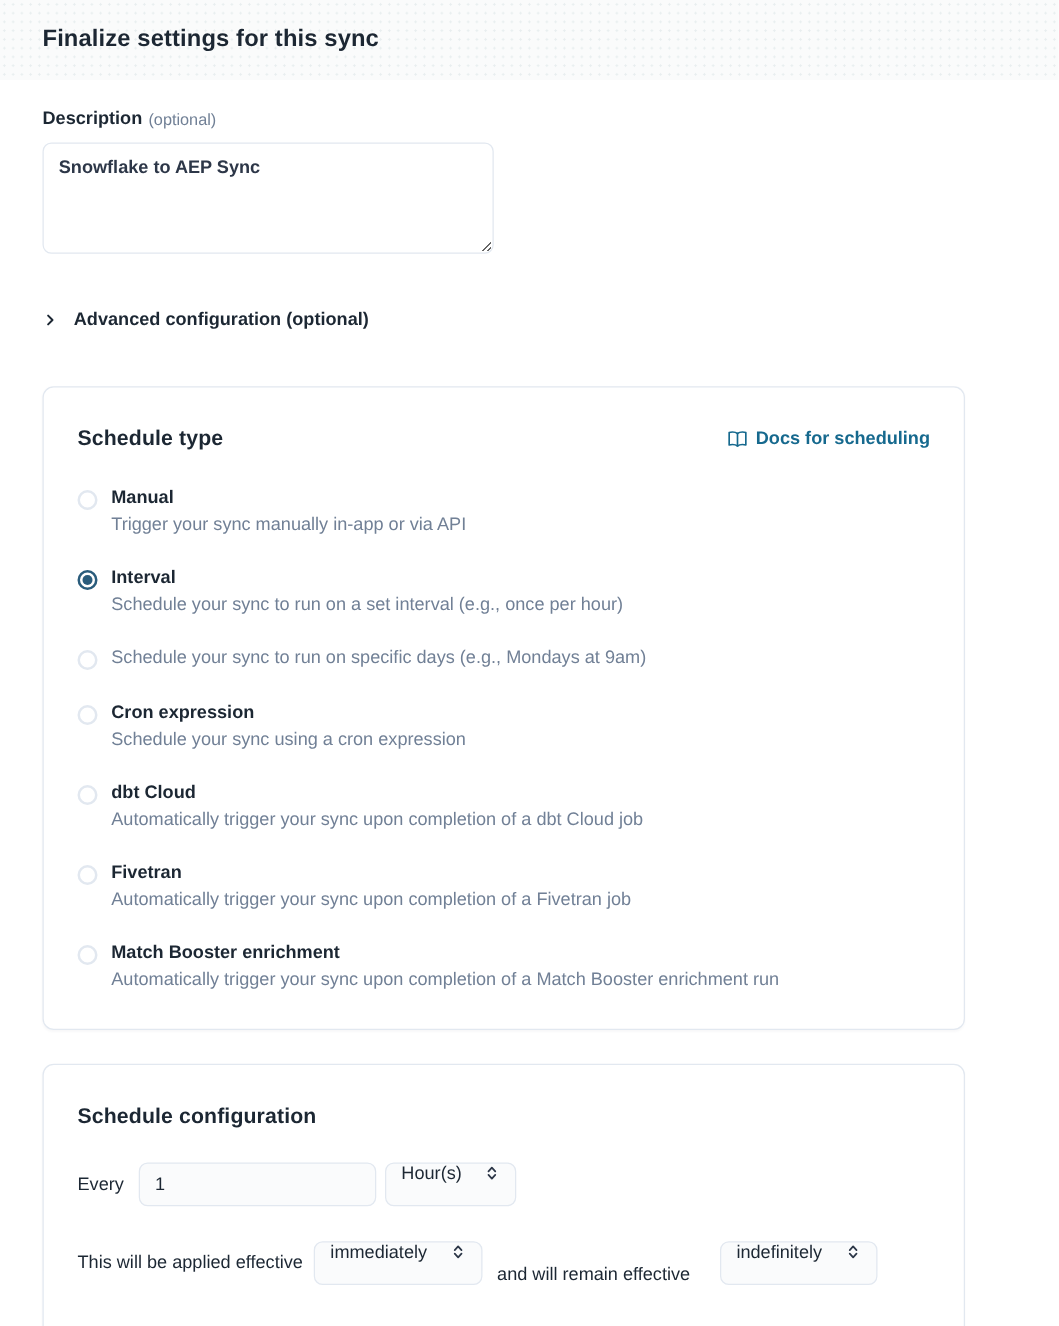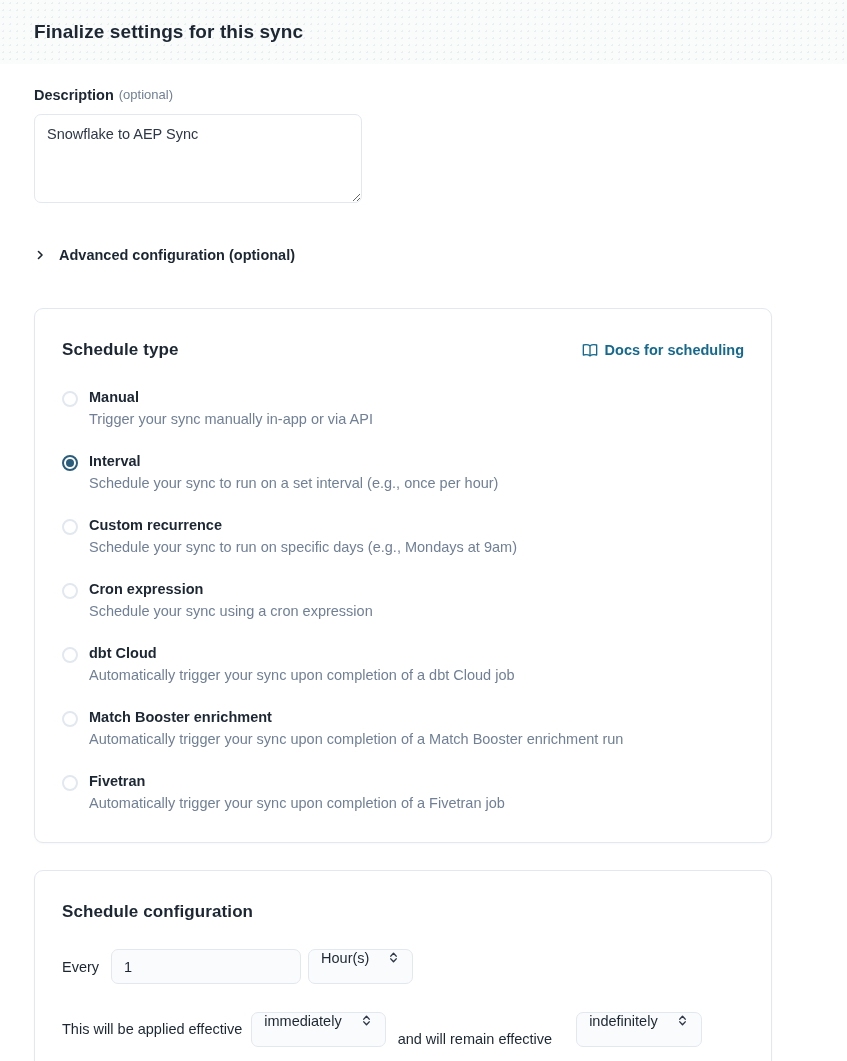--- a/index.html
+++ b/index.html
@@ -22,37 +22,38 @@
   }
   .page-header h1 {
     font-size: 19px;
     font-weight: 700;
     letter-spacing: 0.1px;
     color: #1c2733;
   }
   
   .content { padding: 0 34px; }
 
-  .field-label-row { margin-top: 23px; display: flex; align-items: flex-start; gap: 5px; }
+  .field-label-row { margin-top: 23px; display: flex; align-items: center; gap: 5px; }
   .field-label { font-size: 14.5px; font-weight: 700; color: #1c2733; }
   .field-optional { font-size: 13px; font-weight: 400; color: #718096; }
 
   textarea.description-box {
     margin-top: 11px;
-    width: 328px; height: 89px;
+    width: 361px; height: 89px;
     border: 1px solid #e2e8f0;
     border-radius: 7px;
     padding: 10px 12px;
     font-family: "Liberation Sans", sans-serif;
     font-size: 14.5px;
     color: #2d3748;
     background: #ffffff;
     resize: both;
     outline: none;
     line-height: 1.35;
+    font-weight: bold;
   }
 
   .advanced-row {
     margin-top: 40px;
     display: flex;
     align-items: center;
     gap: 13px;
     cursor: pointer;
     width: max-content;
   }
@@ -208,50 +209,49 @@
         <div class="radio-option">
           <span class="radio selected"></span>
           <div class="radio-texts">
             <div class="radio-label">Interval</div>
             <div class="radio-desc">Schedule your sync to run on a set interval (e.g., once per hour)</div>
           </div>
         </div>
         <div class="radio-option">
           <span class="radio"></span>
           <div class="radio-texts">
-            <div class="radio-label">Custom recurrence</div>
             <div class="radio-desc">Schedule your sync to run on specific days (e.g., Mondays at 9am)</div>
           </div>
         </div>
         <div class="radio-option">
           <span class="radio"></span>
           <div class="radio-texts">
             <div class="radio-label">Cron expression</div>
             <div class="radio-desc">Schedule your sync using a cron expression</div>
           </div>
         </div>
         <div class="radio-option">
           <span class="radio"></span>
           <div class="radio-texts">
             <div class="radio-label">dbt Cloud</div>
             <div class="radio-desc">Automatically trigger your sync upon completion of a dbt Cloud job</div>
           </div>
         </div>
         <div class="radio-option">
           <span class="radio"></span>
           <div class="radio-texts">
+            <div class="radio-label">Fivetran</div>
+            <div class="radio-desc">Automatically trigger your sync upon completion of a Fivetran job</div>
+          </div>
+        </div>
+        <div class="radio-option">
+          <span class="radio"></span>
+          <div class="radio-texts">
             <div class="radio-label">Match Booster enrichment</div>
             <div class="radio-desc">Automatically trigger your sync upon completion of a Match Booster enrichment run</div>
-          </div>
-        </div>
-        <div class="radio-option">
-          <span class="radio"></span>
-          <div class="radio-texts">
-            <div class="radio-label">Fivetran</div>
-            <div class="radio-desc">Automatically trigger your sync upon completion of a Fivetran job</div>
           </div>
         </div>
       </div>
   </section>
 
   
   <section class="card card-schedule-config">
     <h2 class="card-title">Schedule configuration</h2>
 
     <div class="config-row">

